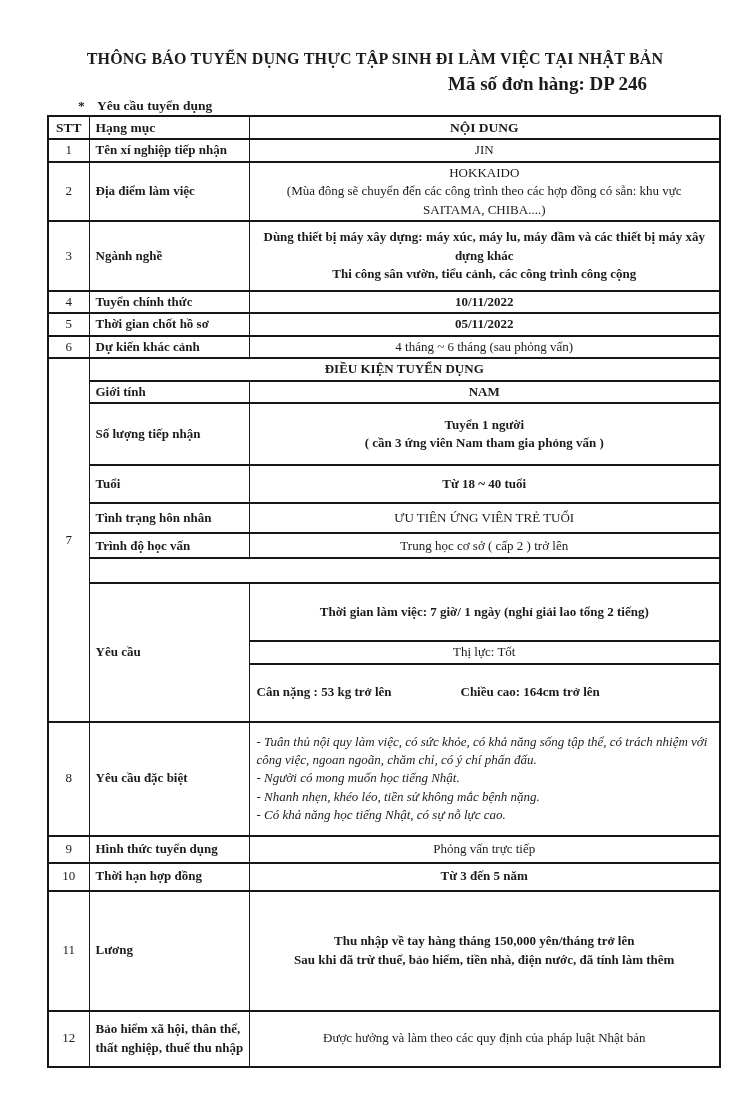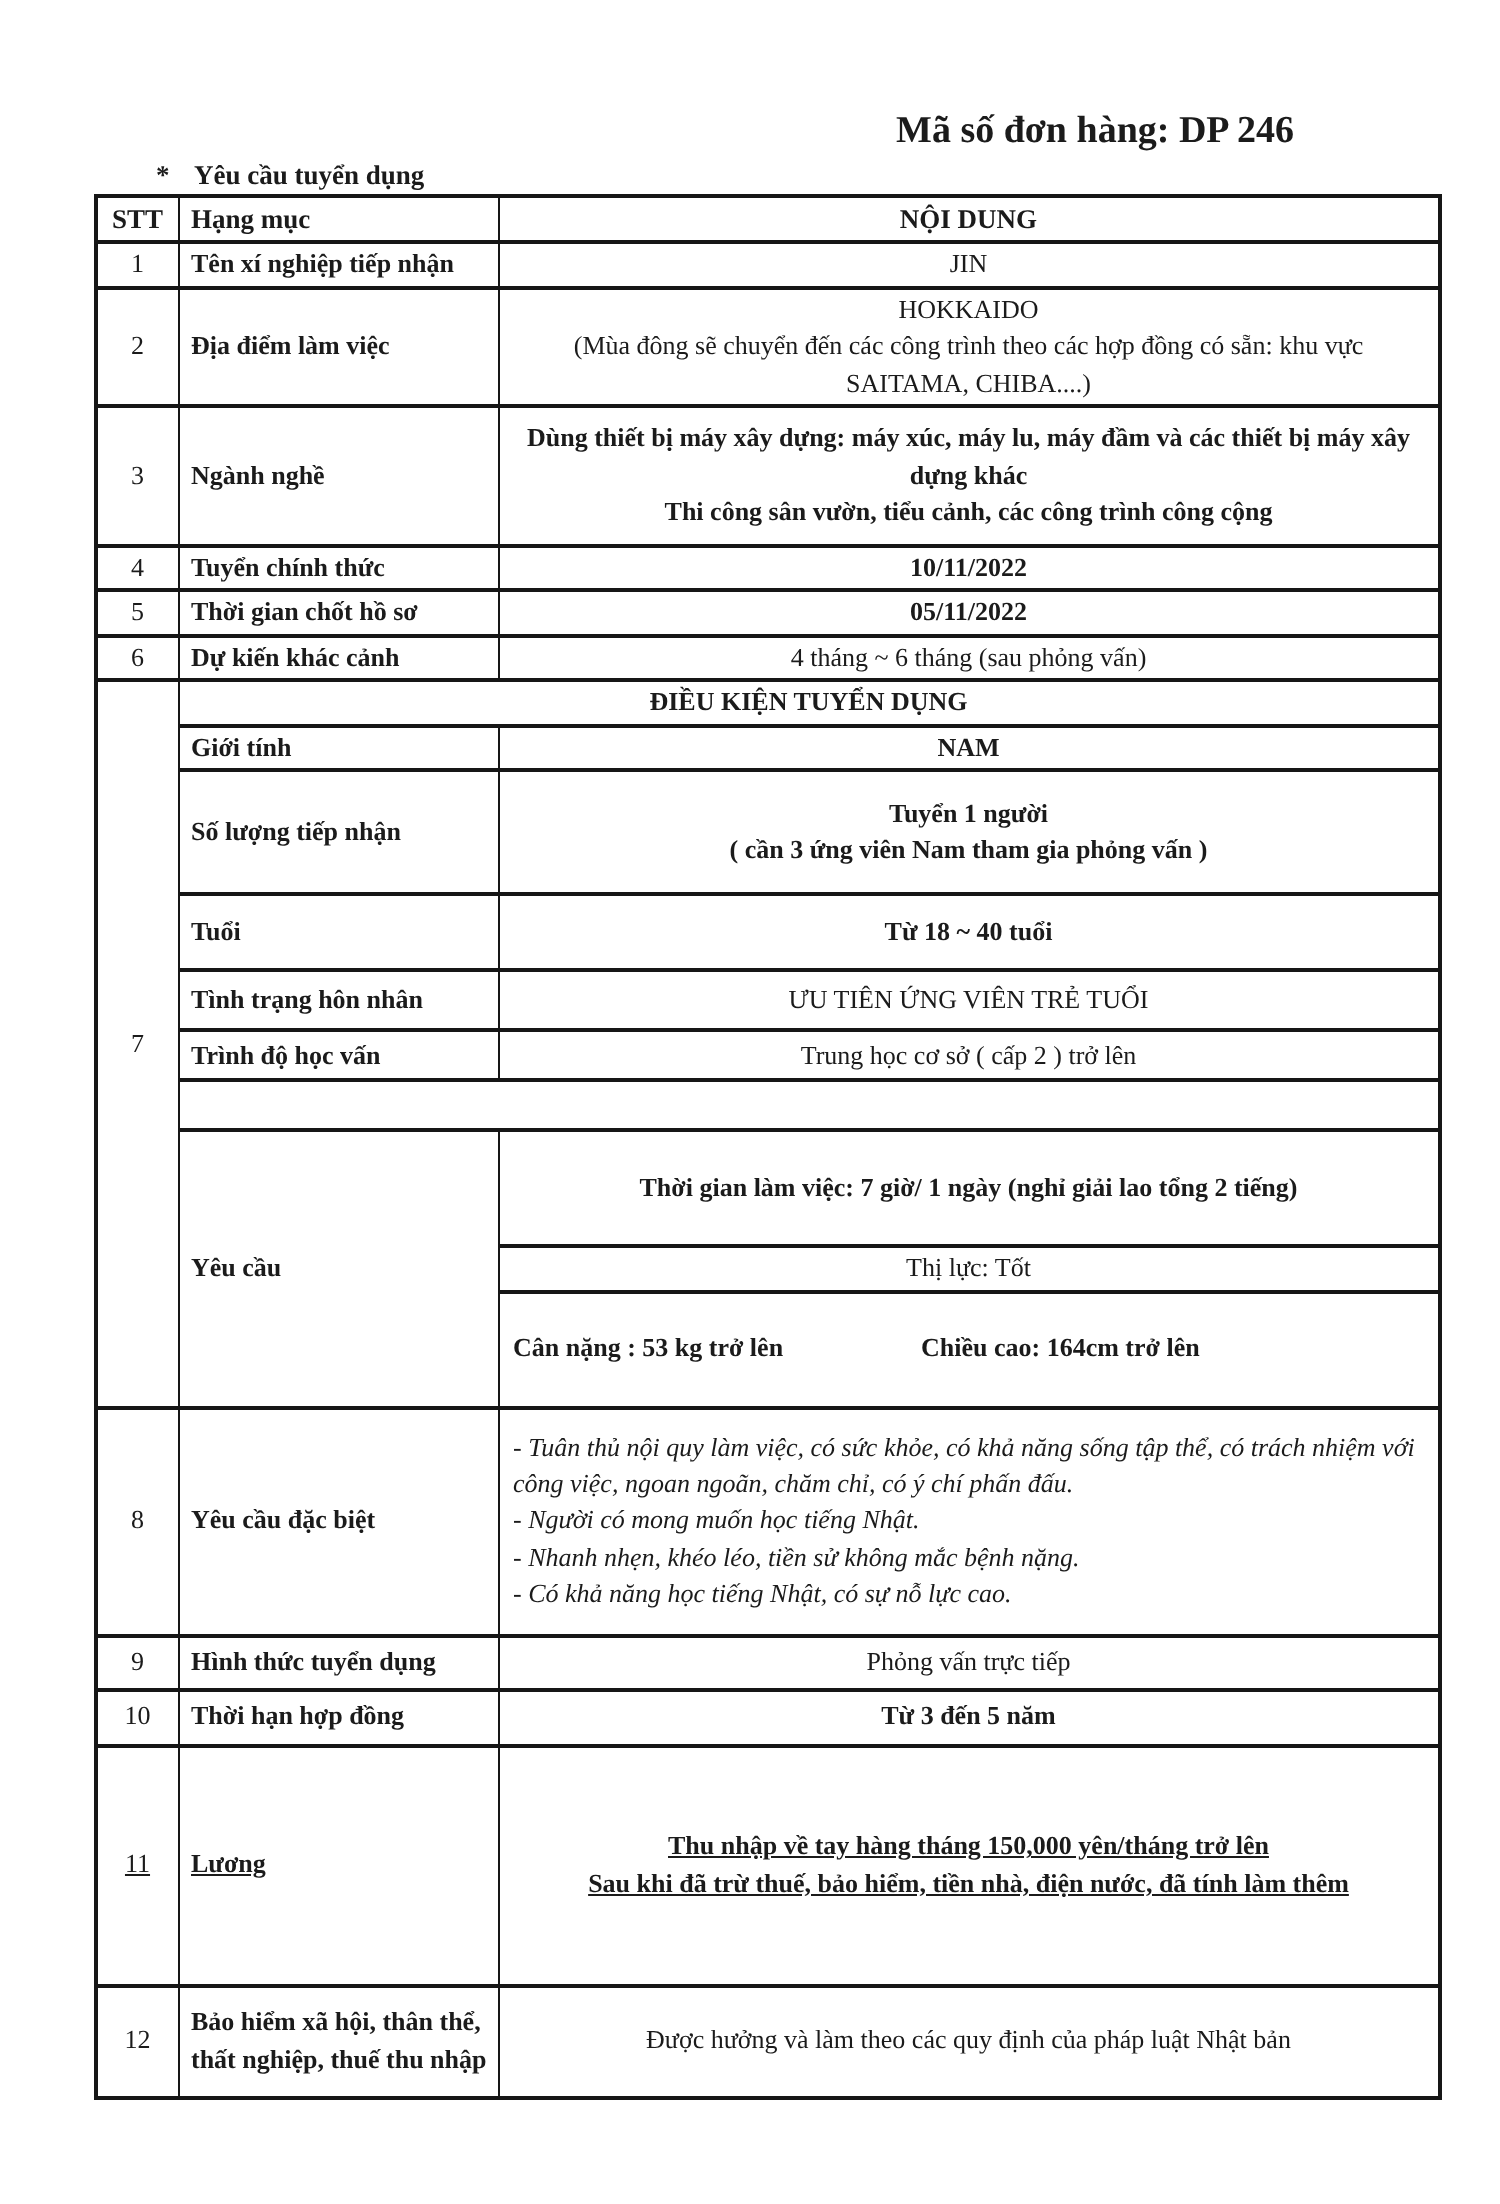--- a/index.html
+++ b/index.html
@@ -75,20 +75,21 @@
   td.left-text { text-align: left; padding-left: 7px; padding-right: 8px; font-style: italic; }
   .measure-line { text-align: left; padding-left: 7px; border-radius: 16px; }
   .measure-line .w1 { display: inline-block; width: 204px; }
   .section-head { font-weight: bold; }
 </style>
 </head>
 <body>
 
 <div class="page">
 
+  <h1 class="doc-title">THÔNG BÁO TUYỂN DỤNG THỰC TẬP SINH ĐI LÀM VIỆC TẠI NHẬT BẢN</h1>
 
   <div class="order-code">Mã số đơn hàng: DP 246</div>
 
   <div class="req-heading">
     <span class="marker">*</span>
     <span>Yêu cầu tuyển dụng</span>
   </div>
 
   <table class="main">
     <colgroup>
@@ -206,21 +207,21 @@
       <td class="label-cell">Hình thức tuyển dụng</td>
       <td class="regular">Phỏng vấn trực tiếp</td>
     </tr>
 
     <tr style="height:28px;">
       <td class="stt-cell">10</td>
       <td class="label-cell">Thời hạn hợp đồng</td>
       <td class="bold">Từ 3 đến 5 năm</td>
     </tr>
 
-    <tr style="height:120px;text-decoration:underline;">
+    <tr style="height:120px;">
       <td class="stt-cell">11</td>
       <td class="label-cell">Lương</td>
       <td class="bold">
         <div>Thu nhập về tay hàng tháng 150,000 yên/tháng trở lên</div>
         <div>Sau khi đã trừ thuế, bảo hiểm, tiền nhà, điện nước, đã tính làm thêm</div>
       </td>
     </tr>
 
     <tr style="height:56px;">
       <td class="stt-cell">12</td>

